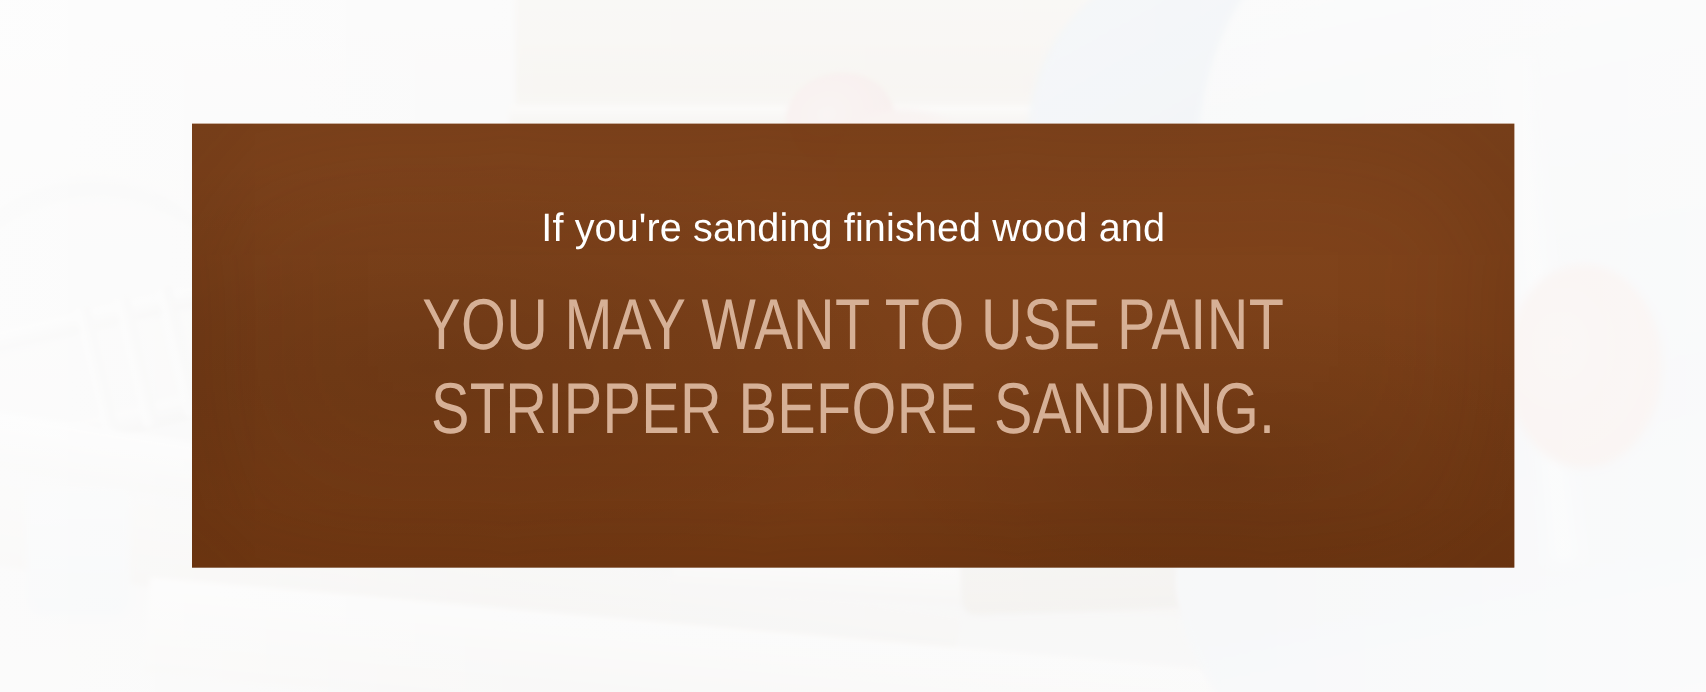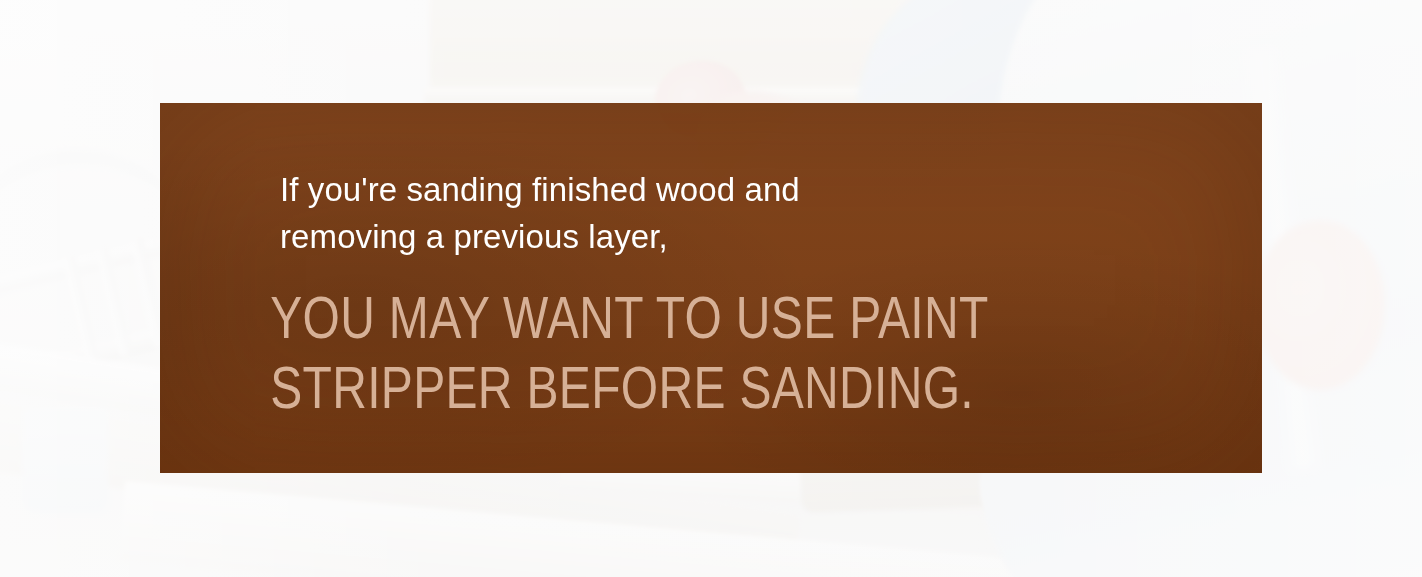--- a/index.html
+++ b/index.html
@@ -230,20 +230,21 @@
       radial-gradient(ellipse 60% 70% at 18% 55%, rgba(0,0,0,.12), rgba(0,0,0,0) 70%),
       radial-gradient(ellipse 45% 60% at 78% 78%, rgba(0,0,0,.10), rgba(0,0,0,0) 70%),
       linear-gradient(180deg, rgba(255,255,255,.035) 0%, rgba(0,0,0,.06) 100%);
     pointer-events:none;
   }
 
   .overlay-inner {
     position:relative;
     z-index:2;
     width:100%;
+    text-align:center;
   }
 
   
   #intro {
     color:#ffffff;
     font-family:"Liberation Sans", sans-serif;
     font-size:33px;
     font-weight:400;
     line-height:47px;
     letter-spacing:0.1px;
@@ -313,21 +314,20 @@
 
     <div class="photo-wash"></div>
     <div class="photo-vignette"></div>
   </div>
 
   <div id="overlay">
     <div class="overlay-inner">
 
       <div id="intro">
         <span class="line">If you're sanding finished wood and</span>
-        <span class="line">removing a previous layer,</span>
       </div>
 
       <div id="headline">
         <span class="line">YOU MAY WANT TO USE PAINT</span>
         <span class="line">STRIPPER BEFORE SANDING.</span>
       </div>
 
     </div>
   </div>
 

